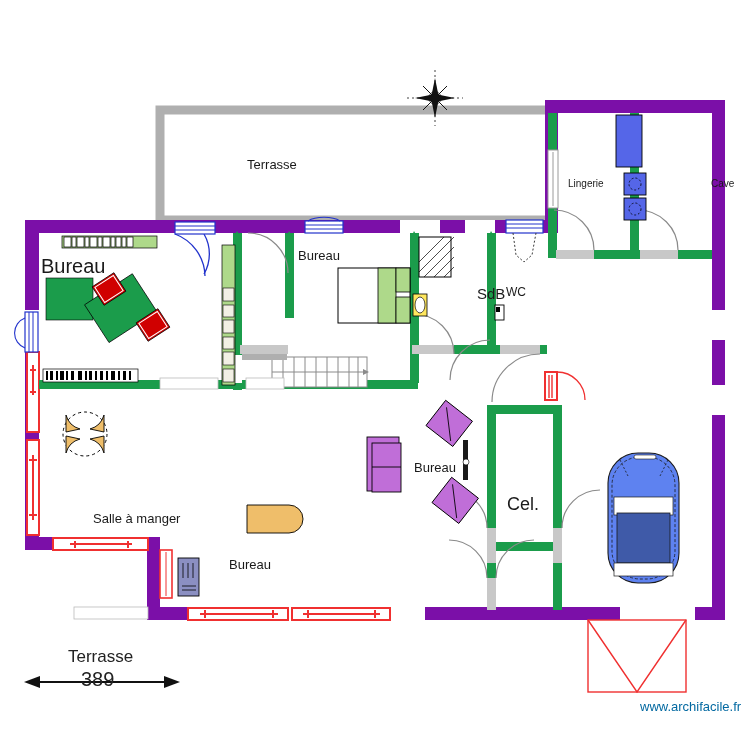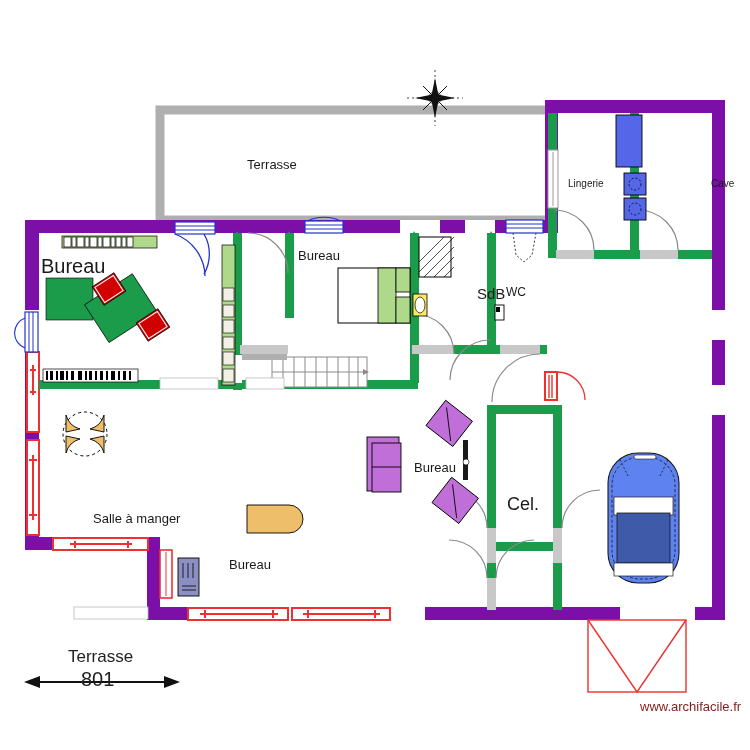--- a/index.html
+++ b/index.html
@@ -2,21 +2,21 @@
 <html><head>
 <meta charset="utf-8">
 <style>
   html,body{margin:0;padding:0;background:#ffffff;}
   body{width:750px;height:750px;position:relative;overflow:hidden;
        font-family:"Liberation Sans","DejaVu Sans",sans-serif;}
   #plan{position:absolute;left:0;top:0;width:750px;height:750px;}
   .roomlabel{position:absolute;font-size:13px;color:#1a1a1a;white-space:nowrap;
              font-family:"Liberation Sans","DejaVu Sans",sans-serif;}
   .dimlabel{position:absolute;font-size:17px;color:#222;white-space:nowrap;}
-  .watermark{position:absolute;font-size:13px;color:#7f1d1d;white-space:nowrap;}
+  .watermark{position:absolute;font-size:13px;color:#0369a1;white-space:nowrap;}
   svg{display:block;}
 </style>
 </head>
 <body>
 
 <div id="plan">
 
 <svg width="750" height="750" viewBox="0 0 750 750">
 
   <g>
@@ -366,17 +366,17 @@
 <div class="roomlabel" style="left:437px; top:285px; font-size:15px;margin-left:40px;">SdB</div>
 <div class="roomlabel" style="left:506px; top:285px; font-size:12px;">WC</div>
 <div class="roomlabel" style="left:568px; top:178px; font-size:10px;">Lingerie</div>
 <div class="roomlabel" style="left:674px; top:178px; font-size:10px;margin-left:37px;">Cave</div>
 <div class="roomlabel" style="left:414px; top:460px;">Bureau</div>
 <div class="roomlabel" style="left:507px; top:474px; font-size:18px;margin-top:20px;">Cel.</div>
 <div class="roomlabel" style="left:93px; top:511px;">Salle à manger</div>
 <div class="roomlabel" style="left:229px; top:557px;">Bureau</div>
 
 <div class="dimlabel" style="left:68px; top:647px;">Terrasse</div>
-<div class="dimlabel" style="left:81px; top:668px; font-size:20px;">801</div>
+<div class="dimlabel" style="left:81px; top:668px; font-size:20px;">389</div>
 
 <div class="watermark" style="left:640px; top:699px;">www.archifacile.fr</div>
 
 </div>
 
 </body></html>

